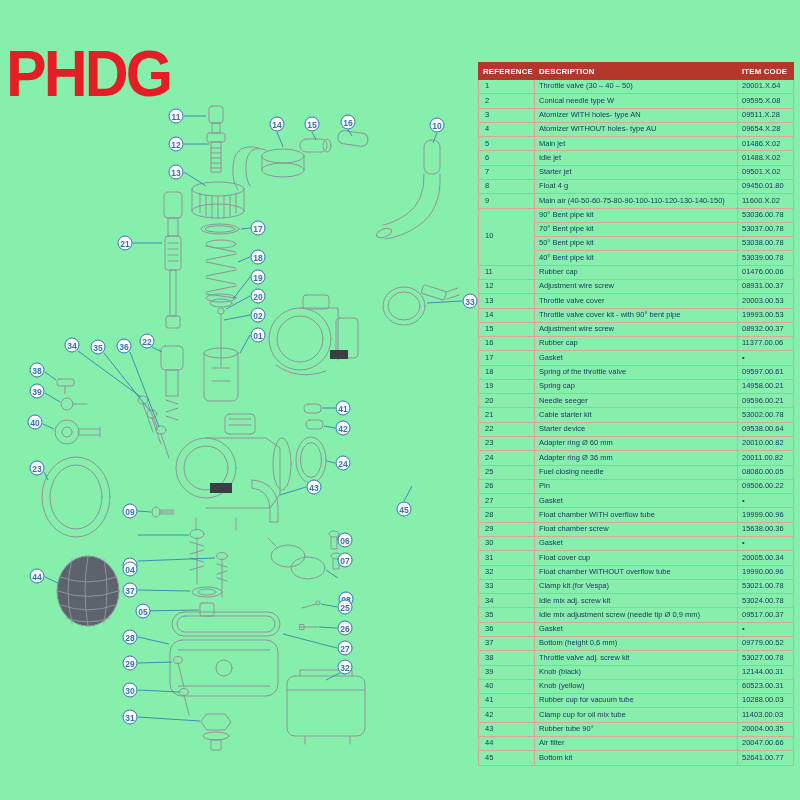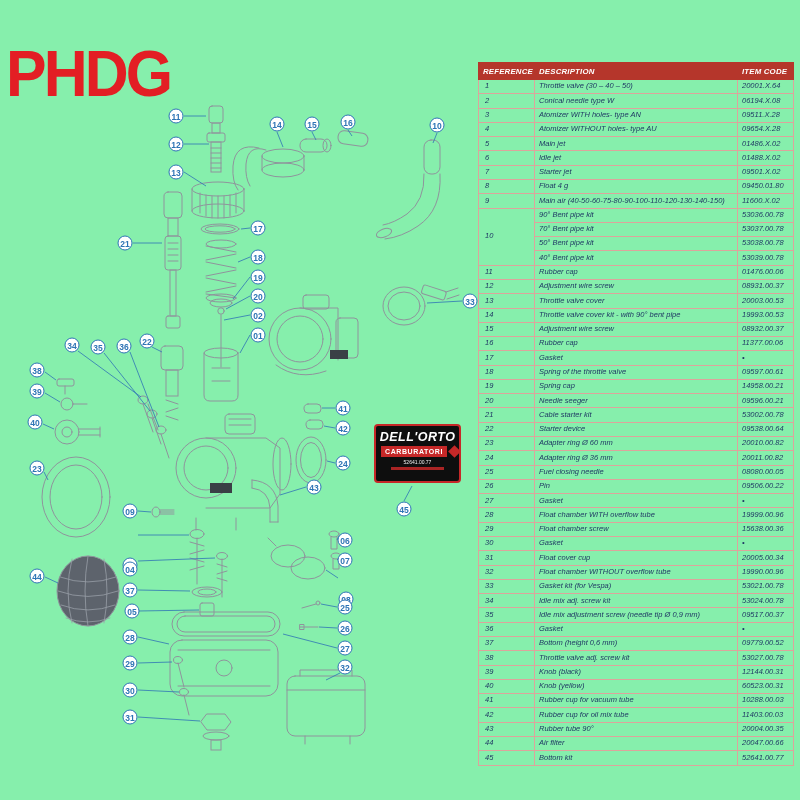--- a/index.html
+++ b/index.html
@@ -21,21 +21,21 @@
               display:flex; flex-direction:column; align-items:center; gap:2px; padding:5px 5px 3px; }
   .logo-brand { color:#fff; font-style:italic; font-weight:bold; font-size:12.5px; letter-spacing:.5px; line-height:1; }
   .logo-subrow { display:flex; align-items:center; gap:3px; width:100%; }
   .logo-sub { background:#c62828; color:#fff; font-weight:bold; font-size:7px; padding:2px 4px;
               letter-spacing:.6px; flex:1; text-align:center; line-height:1; }
   .logo-diamond { width:9px; height:9px; background:#c62828; transform:rotate(45deg); flex:0 0 auto; }
   .logo-code { color:#eee; font-size:5px; line-height:1.2; }
   .logo-strip { width:72%; height:3px; background:#c62828; opacity:.85; }
 
   .table-wrap { position:absolute; left:478px; top:62px; width:315px; z-index:4; }
-  table { border-collapse:collapse; width:315px; table-layout:fixed;font-style:italic; }
+  table { border-collapse:collapse; width:315px; table-layout:fixed; }
   th { background:#b5362b; color:#fff; font-size:7.8px; font-weight:bold; text-align:left;
        padding:3.5px 4px; border:1px solid #b5362b; letter-spacing:.2px; }
   td { border:1px solid #dca49c; color:#1f3864; font-size:7.5px; line-height:8.5px;
        padding:2.4px 4px; white-space:nowrap; overflow:hidden; vertical-align:middle; }
   td.ref { padding-left:6px; }
   col.c-ref { width:56px; } col.c-desc { width:203px; } col.c-code { width:56px; }
 </style>
 </head>
 <body>
 
@@ -241,43 +241,34 @@
       <div class="callout" style="left: 343px; top: 428px;">42</div>
       <div class="callout" style="left: 37px; top: 468px;">23</div>
       <div class="callout" style="left: 343px; top: 463px;">24</div>
       <div class="callout" style="left: 314px; top: 487px;">43</div>
       <div class="callout" style="left: 37px; top: 576px;">44</div>
       <div class="callout" style="left: 130px; top: 511px;">09</div>
       <div class="callout" style="left: 404px; top: 509px;">45</div>
       <div class="callout" style="left: 130px; top: 565px;">03</div>
       <div class="callout" style="left: 130px; top: 561px; margin-top: 8px;">04</div>
       <div class="callout" style="left: 130px; top: 590px;">37</div>
-      <div class="callout" style="left: 132px; top: 611px; text-align: right;">05</div>
+      <div class="callout" style="left: 143px; top: 611px; text-align: right;">05</div>
       <div class="callout" style="left: 345px; top: 540px;">06</div>
       <div class="callout" style="left: 345px; top: 560px;">07</div>
       <div class="callout" style="left: 346px; top: 578px; margin-top: 21px;">08</div>
       <div class="callout" style="left: 345px; top: 607px;">25</div>
       <div class="callout" style="left: 345px; top: 628px;">26</div>
       <div class="callout" style="left: 345px; top: 648px;">27</div>
       <div class="callout" style="left: 345px; top: 667px;">32</div>
       <div class="callout" style="left: 130px; top: 637px;">28</div>
       <div class="callout" style="left: 130px; top: 663px;">29</div>
       <div class="callout" style="left: 130px; top: 690px;">30</div>
       <div class="callout" style="left: 130px; top: 717px;">31</div>
     </div>
 
-  <div class="logo-box">
-    <div class="logo-brand">DELL'ORTO</div>
-    <div class="logo-subrow">
-      <span class="logo-sub">CARBURATORI</span>
-      <span class="logo-diamond"></span>
-    </div>
-    <div class="logo-code">52641.00.77</div>
-    <div class="logo-strip"></div>
-  </div>
 
   <div class="table-wrap">
     <table>
       <colgroup>
           <col class="c-ref">
           <col class="c-desc">
           <col class="c-code">
         </colgroup>
       <thead>
         <tr>
@@ -288,21 +279,21 @@
       </thead>
       <tbody>
           <tr>
             <td class="ref">1</td>
             <td class="desc">Throttle valve (30 – 40 – 50)</td>
             <td class="code">20001.X.64</td>
           </tr>
           <tr>
             <td class="ref">2</td>
             <td class="desc">Conical needle type W</td>
-            <td class="code">06194.X.08</td>
+            <td class="code">09595.X.08</td>
           </tr>
           <tr>
             <td class="ref">3</td>
             <td class="desc">Atomizer WITH holes- type AN</td>
             <td class="code">09511.X.28</td>
           </tr>
           <tr>
             <td class="ref">4</td>
             <td class="desc">Atomizer WITHOUT holes- type AU</td>
             <td class="code">09654.X.28</td>
@@ -454,21 +445,21 @@
             <td class="desc">Float cover cup</td>
             <td class="code">20005.00.34</td>
           </tr>
           <tr>
             <td class="ref">32</td>
             <td class="desc">Float chamber WITHOUT overflow tube</td>
             <td class="code">19990.00.96</td>
           </tr>
           <tr>
             <td class="ref">33</td>
-            <td class="desc">Gasket kit (for Vespa)</td>
+            <td class="desc">Clamp kit (for Vespa)</td>
             <td class="code">53021.00.78</td>
           </tr>
           <tr>
             <td class="ref">34</td>
             <td class="desc">Idle mix adj. screw kit</td>
             <td class="code">53024.00.78</td>
           </tr>
           <tr>
             <td class="ref">35</td>
             <td class="desc">Idle mix adjustment screw (needle tip Ø 0,9 mm)</td>
@@ -499,21 +490,21 @@
             <td class="desc">Knob (yellow)</td>
             <td class="code">60523.00.31</td>
           </tr>
           <tr>
             <td class="ref">41</td>
             <td class="desc">Rubber cup for vacuum tube</td>
             <td class="code">10288.00.03</td>
           </tr>
           <tr>
             <td class="ref">42</td>
-            <td class="desc">Rubber cup for oil mix tube</td>
+            <td class="desc">Clamp cup for oil mix tube</td>
             <td class="code">11403.00.03</td>
           </tr>
           <tr>
             <td class="ref">43</td>
             <td class="desc">Rubber tube 90°</td>
             <td class="code">20004.00.35</td>
           </tr>
           <tr>
             <td class="ref">44</td>
             <td class="desc">Air filter</td>

